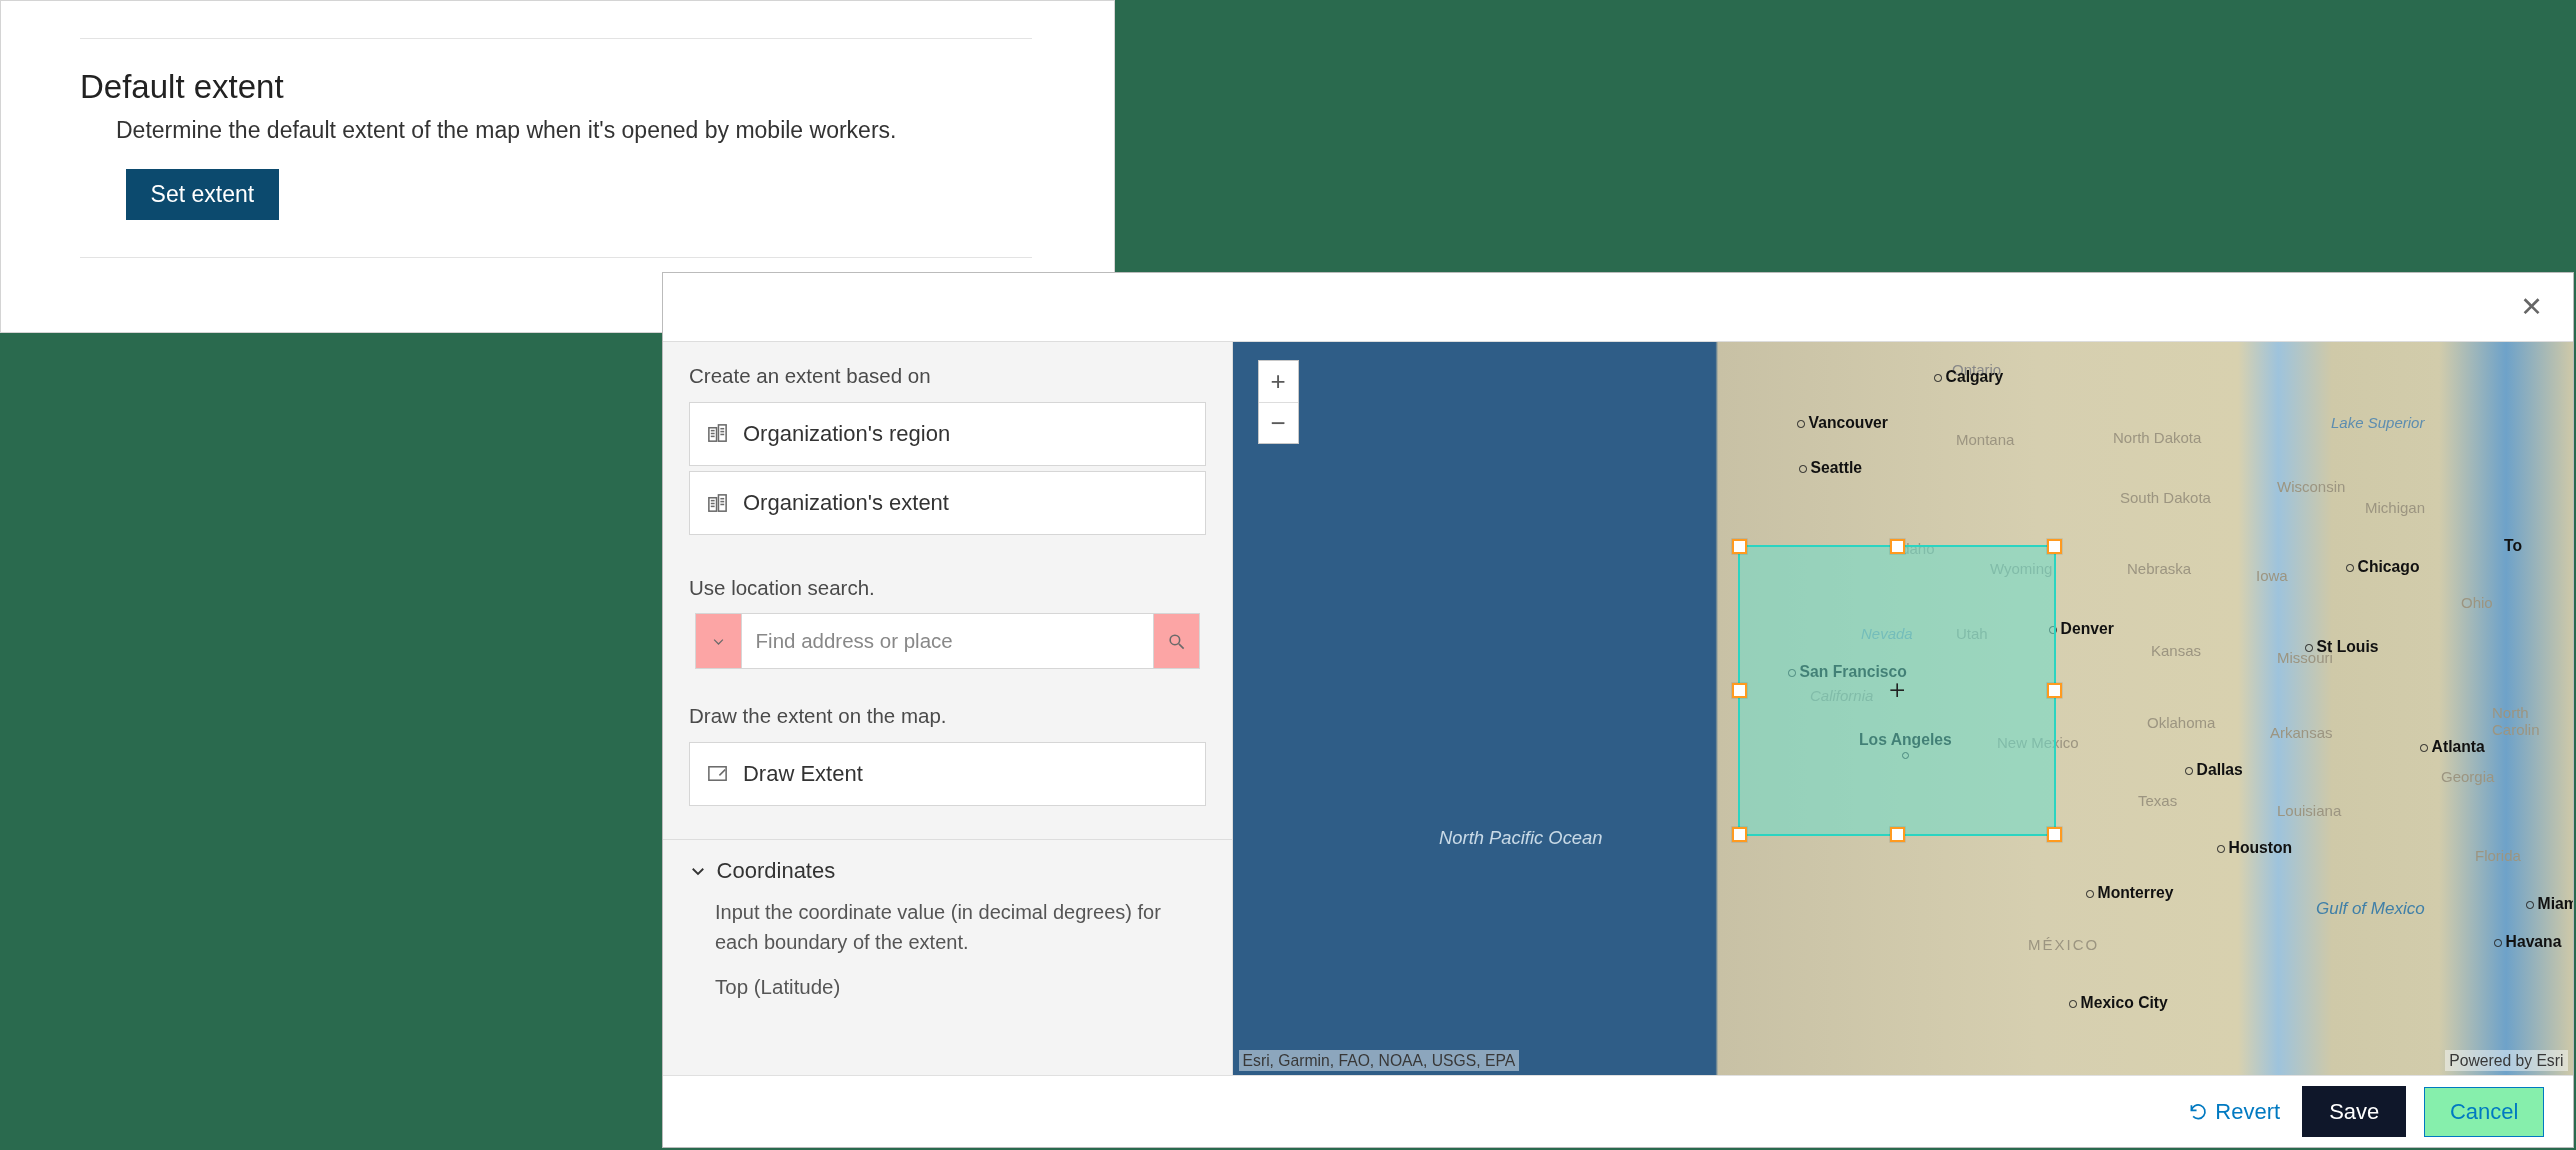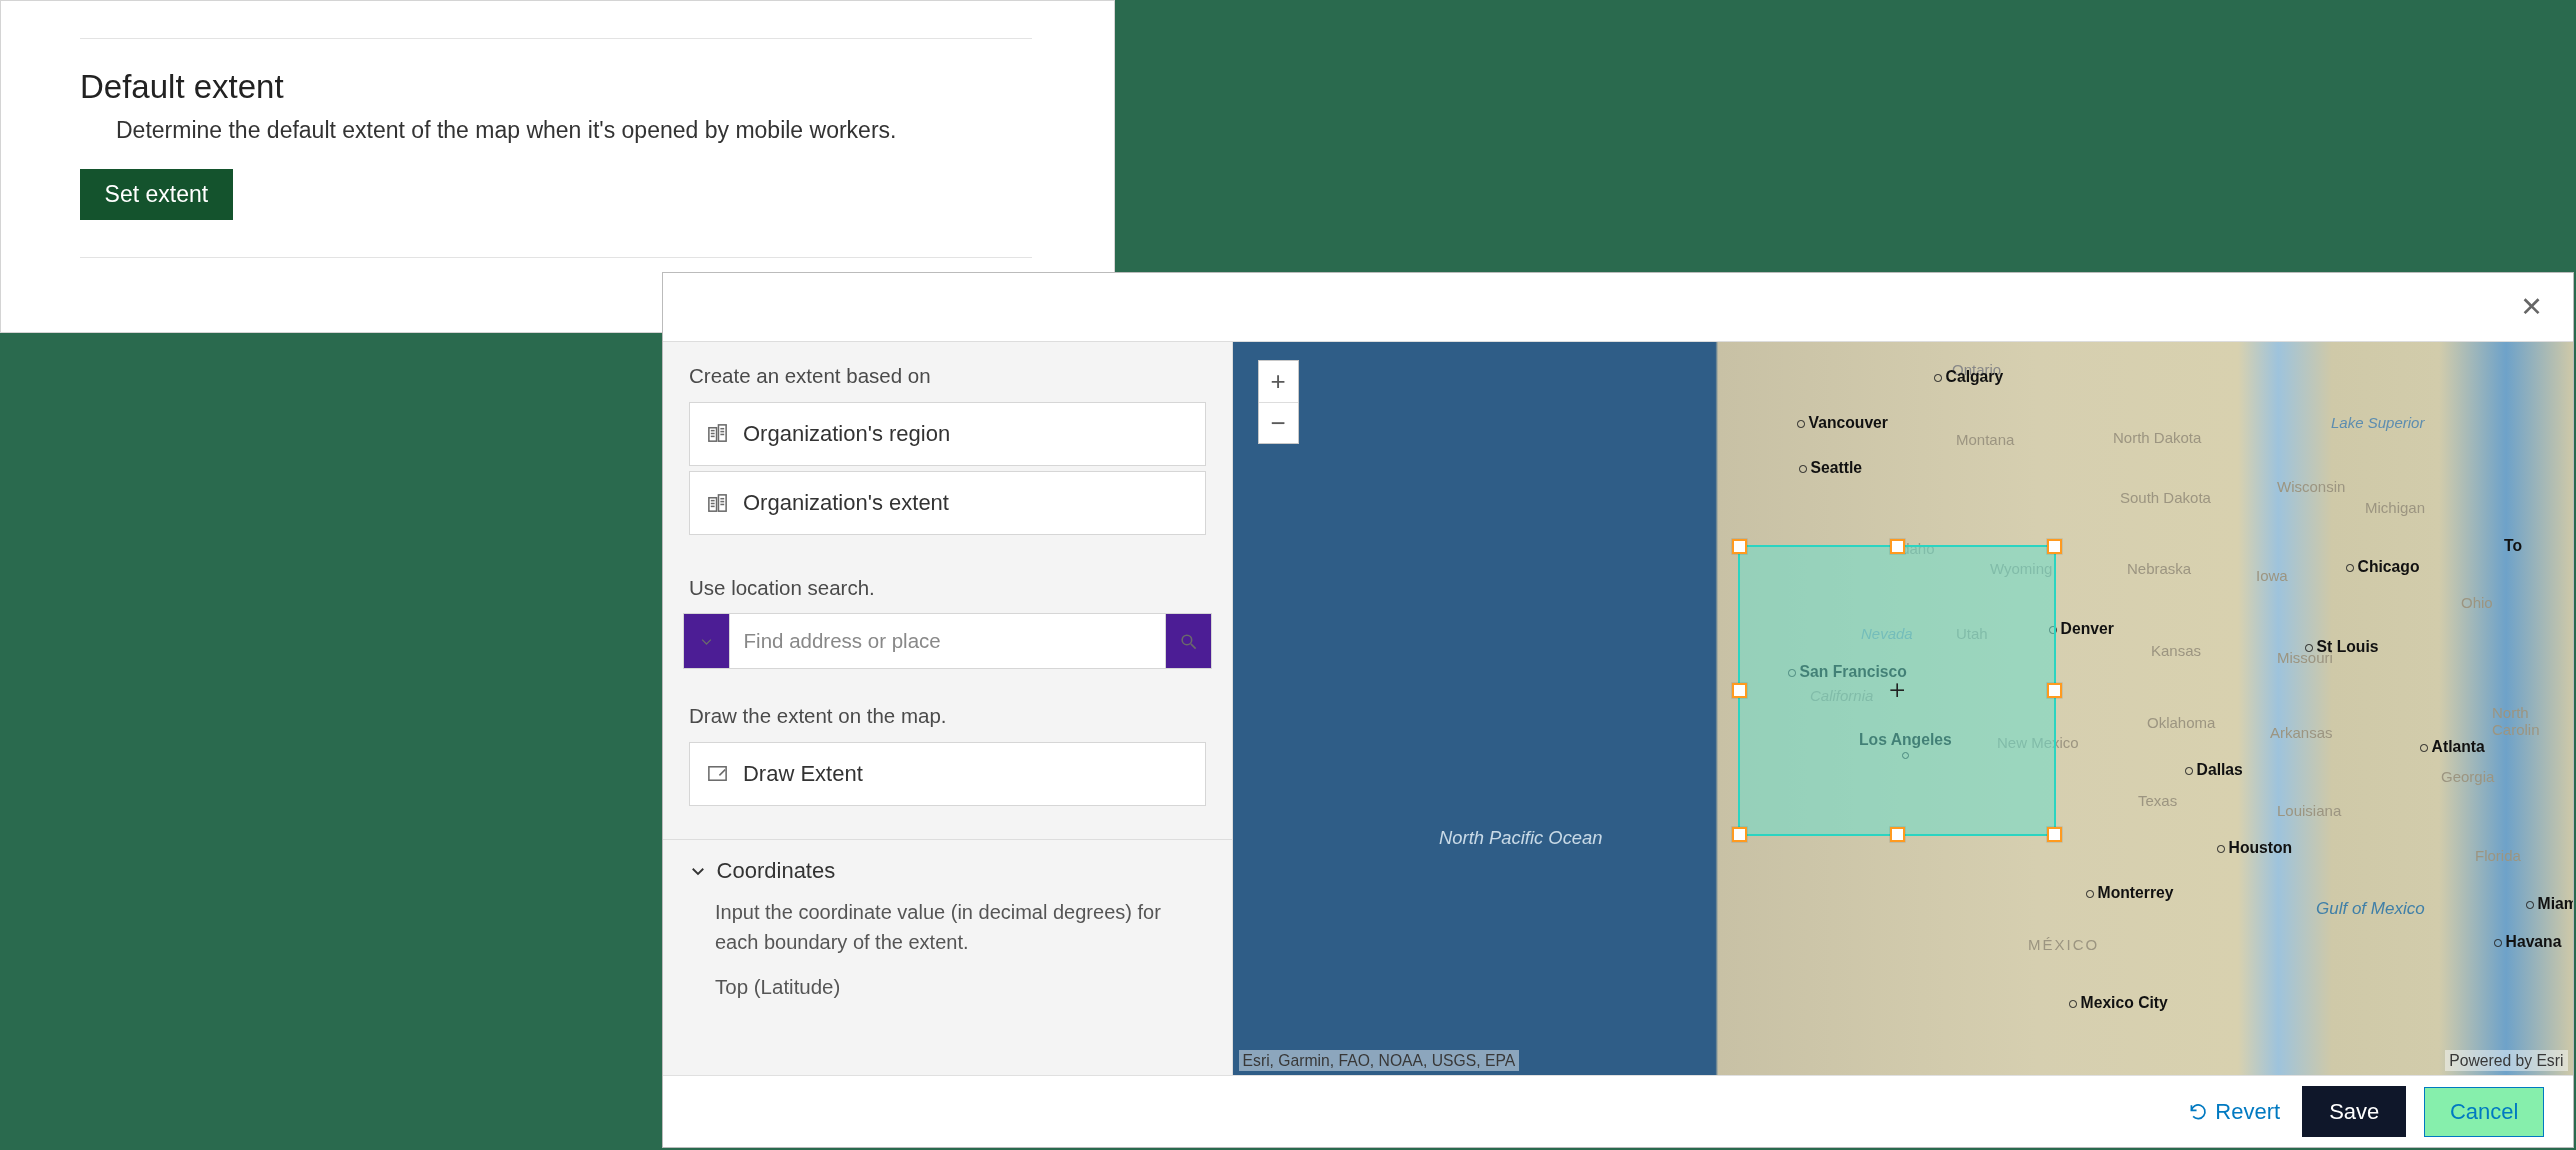--- a/index.html
+++ b/index.html
@@ -35,26 +35,27 @@
     margin-bottom: 11px;
   }
   .top-card p {
     font-size: 23px;
     color: #333;
     margin-bottom: 24.6px;
     margin-left: 36px;
   }
   .btn-primary {
     display: inline-block;
-    background: #14532d;
+    background: #0c4a6e;
     color: #fff;
     font-size: 23px;
     padding: 12.3px 24.6px;
     border: none;
     cursor: pointer;
+    margin-left: 46px;
   }
   .top-card .hr-bottom {
     border: none;
     border-top: 1.4px solid #e3e3e3;
     margin-top: 37px;
   }
 
   
   .dialog {
     position: absolute;
@@ -113,23 +114,23 @@
     padding: 18px 16.4px;
     font-size: 22px;
     color: #333;
     cursor: pointer;
   }
   .option-btn .icon { width: 23px; height: 23px; flex-shrink: 0; }
   .option-btn svg { display: block; }
 
   .search-row {
     display: flex;
-    margin: 0 20px;
+    margin: 0 32px;
     border: 0.7px solid #d6d6d6;
-    background: #4c1d95;
+    background: #fca5a5;
   }
   .search-dd {
     width: 46px;
     display: flex;
     align-items: center;
     justify-content: center;
     border-right: 0.7px solid #d6d6d6;
     cursor: pointer;
   }
   .search-input {

